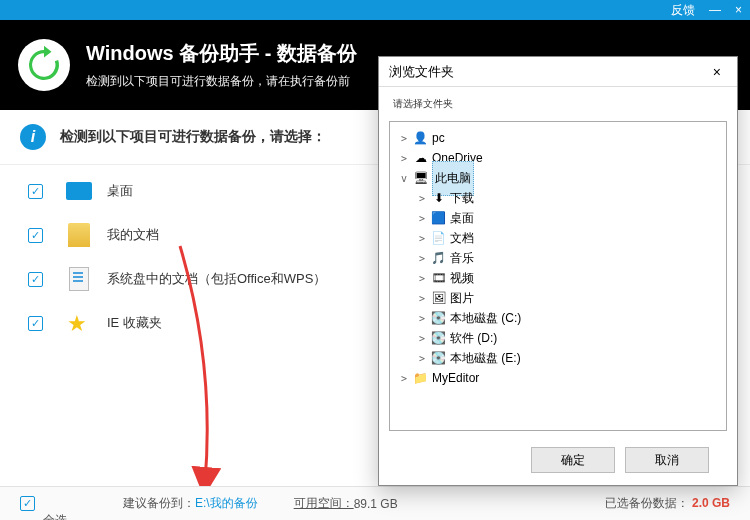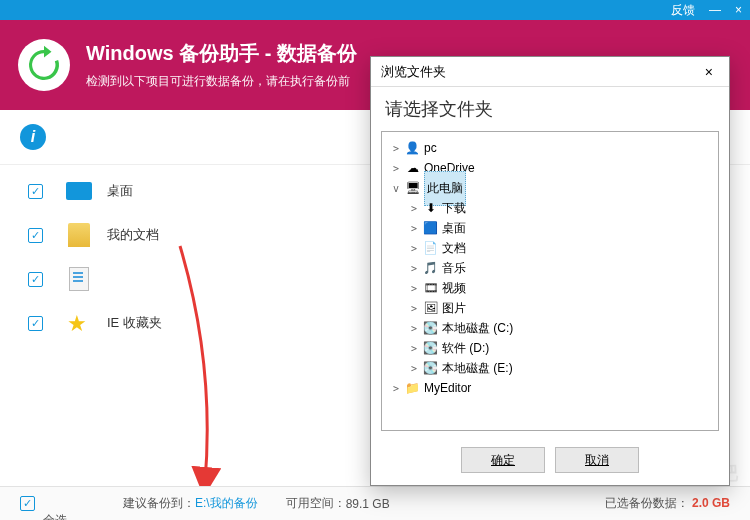--- a/index.html
+++ b/index.html
@@ -1,21 +1,21 @@
 <!DOCTYPE html>
 <html><head>
 <meta charset="utf-8">
 <style>
 * { margin: 0; padding: 0; box-sizing: border-box; font-family: "Microsoft YaHei", Arial, sans-serif; }
 body { width: 750px; height: 520px; background: #fff; position: relative; overflow: hidden; }
 
 .titlebar { height: 20px; background: #1296db; display: flex; justify-content: flex-end; align-items: center; padding: 0 8px; gap: 14px; color: #fff; font-size: 12px; }
 .titlebar span { cursor: pointer; }
 
-.header { background: #be185d; height: 90px; display: flex; align-items: center; padding: 0 18px; color: #fff; }
+.header { background: #000000; height: 90px; display: flex; align-items: center; padding: 0 18px; color: #fff; }
 .logo-circle { width: 52px; height: 52px; border-radius: 50%; background: #fff; display: flex; align-items: center; justify-content: center; margin-right: 16px; flex-shrink: 0; }
 .logo-circle svg { width: 40px; height: 40px; }
 .header-text h1 { font-size: 20px; font-weight: bold; margin-bottom: 6px; }
 .header-text p { font-size: 12px; opacity: 0.95; }
 
 .prompt-row { display: flex; align-items: center; padding: 14px 20px; border-bottom: 1px solid #eee; }
 .info-badge { width: 26px; height: 26px; border-radius: 50%; background: #1296db; color: #fff; display: flex; align-items: center; justify-content: center; font-weight: bold; font-style: italic; margin-right: 14px; font-size: 16px; }
 .prompt-row span.txt { font-size: 14px; font-weight: 600; color: #333; }
 
 .items { padding: 4px 0; }
@@ -26,36 +26,36 @@
 .docs-ico { width: 22px; height: 24px; background: linear-gradient(#f5d56b,#e8b93a); border-radius: 2px 2px 0 0; }
 .file-ico { width: 20px; height: 24px; background: #f5f5f5; border: 1px solid #bbb; position: relative; }
 .file-ico::before { content:""; position:absolute; left:3px; top:4px; width:10px; height:2px; background:#4aa3df; box-shadow: 0 4px 0 #4aa3df, 0 8px 0 #4aa3df; }
 .star-ico { width: 24px; height: 24px; color: #f5c518; font-size: 22px; }
 
 .footer { position: absolute; bottom: 0; left: 0; right: 0; height: 34px; border-top: 1px solid #e2e2e2; display: flex; align-items: center; padding: 0 20px; font-size: 12px; color: #555; background: #fafafa; }
 .footer .chk { margin-right: 8px; }
 .footer .lbl { margin-right: 24px; margin-top: 33px; }
 .footer .suggest { color: #555; margin-left: 32px; }
 .footer .path { color: #1296db; cursor: pointer; }
-.footer .space { margin-left: 28px; }
+.footer .space { margin-left: 36px; text-decoration: underline; }
 .footer .right { margin-left: auto; }
 .footer .size { color: #e74c3c; font-weight: 600; }
 
 .arrow-annot { position: absolute; left: 175px; top: 244px; pointer-events:none; }
 
-.dialog { position: absolute; right: 20px; top: 56px; width: 360px; height: 430px; background: #fff; border: 1px solid #888; box-shadow: 0 6px 22px rgba(0,0,0,0.25); display: flex; flex-direction: column; }
+.dialog { position: absolute; right: 12px; top: 56px; width: 360px; height: 430px; background: #fff; border: 1px solid #888; box-shadow: 0 6px 22px rgba(0,0,0,0.25); display: flex; flex-direction: column; }
 .dialog-title { height: 30px; display: flex; align-items: center; padding: 0 10px; font-size: 13px; border-bottom: 1px solid #ddd; }
 .dialog-title .x { margin-left: auto; font-size: 14px; cursor: pointer; padding: 2px 6px; }
-.dialog-sub { padding: 10px 14px 6px; font-size: 18px; color: #333; }
+.dialog-sub { padding: 10px 14px 6px; font-size: 10px; color: #333; }
 .tree { flex: 1; border: 1px solid #aaa; margin: 4px 10px 8px; overflow: auto; font-size: 12px; padding: 6px 4px; }
 .tree-row { display: flex; align-items: center; height: 20px; white-space: nowrap; cursor: pointer; }
 .exp { width: 12px; text-align: center; color: #666; font-size: 10px; font-family: monospace; }
 .tico { width: 18px; text-align: center; margin: 0 2px; }
 .tree-row.sel .tlabel { background: #cde8f6; border: 1px dotted #5aa7d0; padding: 8px 2px; }
-.dialog-btns { display: flex; justify-content: center; gap: 10px; padding: 8px 0 12px; text-decoration: underline; }
+.dialog-btns { display: flex; justify-content: flex-end; gap: 10px; padding: 8px 28px 12px; }
 .dialog-btns button { width: 84px; height: 26px; font-size: 12px; background: #e9e9e9; border: 1px solid #bcbcbc; cursor: pointer; }
 
 .watermark { position:absolute; right:10px; bottom:34px; font-size:18px; color:rgba(0,0,0,0.06); font-weight:bold; letter-spacing:2px; transform:rotate(-2deg); }
 </style>
 </head>
 <body>
 
 <div class="titlebar">
   <span>反馈</span>
   <span>—</span>
@@ -69,20 +69,21 @@
     </svg>
   </div>
   <div class="header-text">
     <h1>Windows 备份助手 - 数据备份</h1>
     <p>检测到以下项目可进行数据备份，请在执行备份前</p>
   </div>
 </div>
 
 <div class="prompt-row">
   <div class="info-badge">i</div>
+  <span class="txt">检测到以下项目可进行数据备份，请选择：</span>
 </div>
 
 <div class="items">
   <div class="item">
     <div class="chk">✓</div>
     <div class="item-icon">
         <div class="desktop-ico"></div>
       </div>
     <span>桌面</span>
   </div>
@@ -91,20 +92,21 @@
     <div class="item-icon">
         <div class="docs-ico"></div>
       </div>
     <span>我的文档</span>
   </div>
   <div class="item">
     <div class="chk">✓</div>
     <div class="item-icon">
         <div class="file-ico"></div>
       </div>
+    <span>系统盘中的文档（包括Office和WPS）</span>
   </div>
   <div class="item">
     <div class="chk">✓</div>
     <div class="item-icon">
         <div class="star-ico">★</div>
       </div>
     <span>IE 收藏夹</span>
   </div>
 </div>
 

